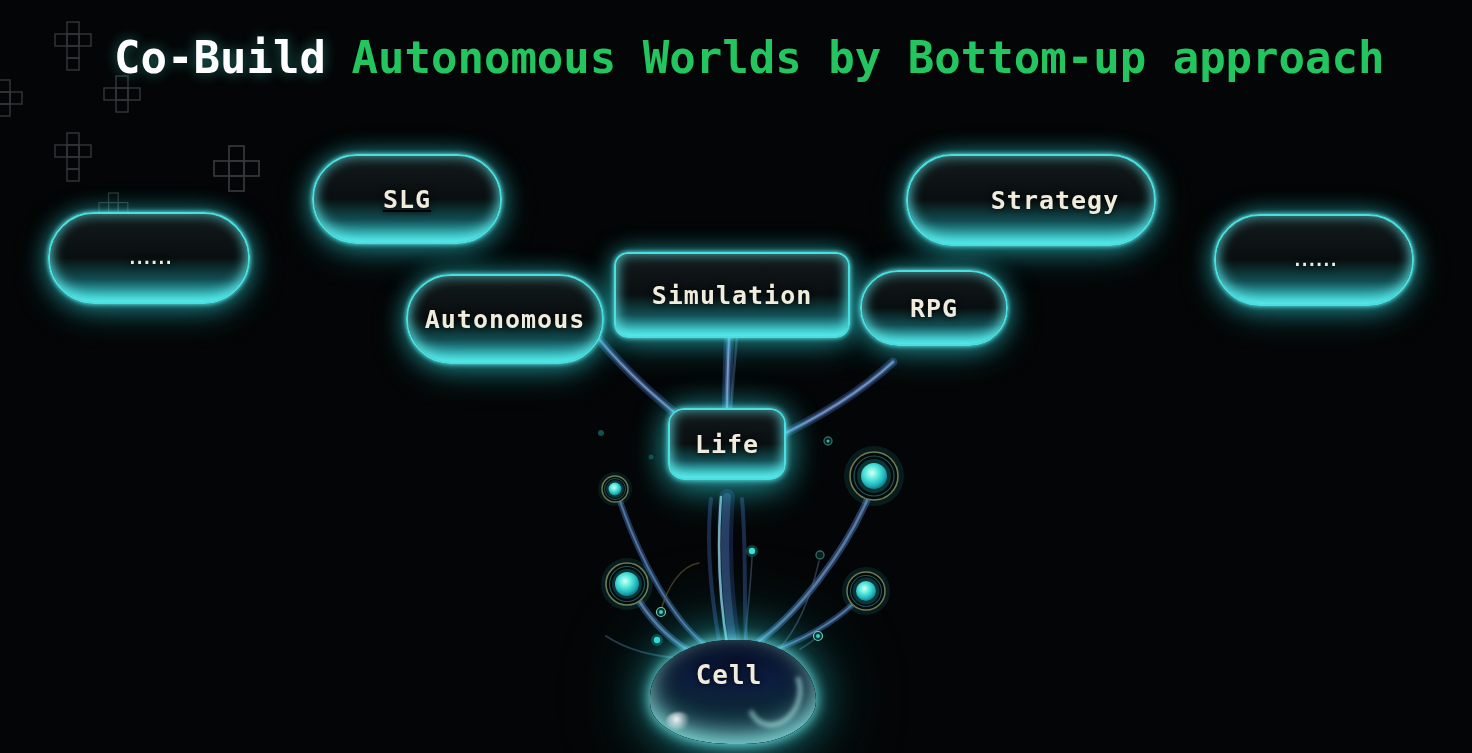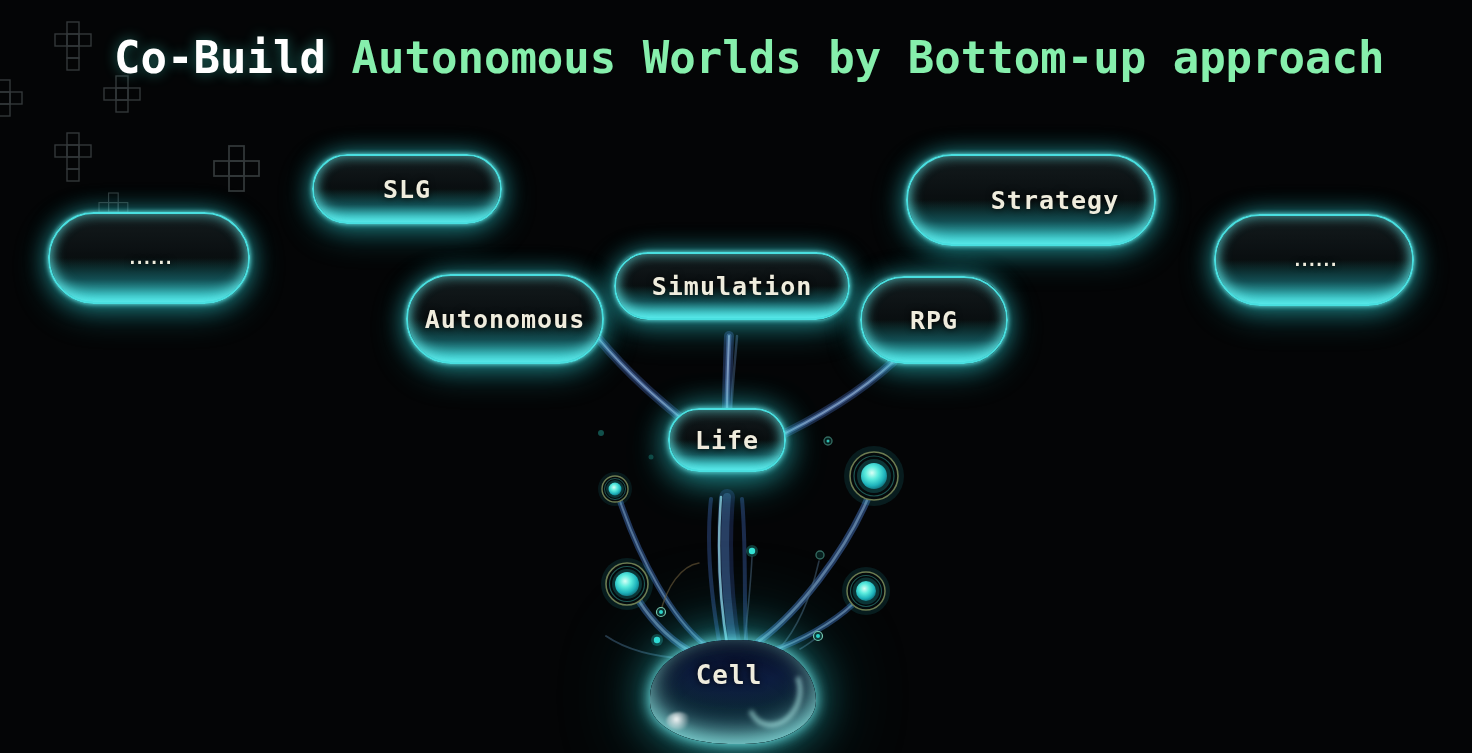--- a/index.html
+++ b/index.html
@@ -7,21 +7,21 @@
     position:relative;width:1472px;height:753px;overflow:hidden;
     font-family:"DejaVu Sans Mono","Liberation Mono",monospace;
   }
   
   .title{
     position:absolute;left:114px;top:34px;margin:0;
     font-size:44px;font-weight:bold;line-height:1.1;letter-spacing:0;
     white-space:nowrap;
   }
   .title .hl{color:#ffffff;text-shadow:0 0 14px rgba(60,226,203,.45);}
-  .title .rest{color:#86efac;margin-left:.58em;}
+  .title .rest{color:#22c55e;margin-left:.58em;}
   
   svg.layer{position:absolute;left:0;top:0;width:1472px;height:753px;pointer-events:none;}
   
   .pill{
     position:absolute;display:flex;align-items:center;justify-content:center;
     border-radius:999px;border:2px solid #4adfe0;box-sizing:border-box;
     background:
       linear-gradient(180deg, rgba(14,24,26,0) 0%, rgba(14,24,26,0) 50%,
         rgba(20,86,92,.88) 74%, rgba(64,226,228,.96) 100%),
       linear-gradient(180deg,#141b1d 0%,#0a0f11 46%,#07100f 60%);
@@ -30,28 +30,28 @@
       0 0 22px rgba(45,215,220,.55),
       0 8px 34px rgba(45,215,220,.38),
       inset 0 3px 12px rgba(110,235,235,.22),
       inset 0 -4px 14px rgba(100,240,240,.85);
   }
   .pill-label{
     color:#efecdd;font-weight:bold;font-size:25px;letter-spacing:1px;
     text-shadow:0 0 6px rgba(0,0,0,.85);
   }
   .pill-label.dots{font-size:17px;letter-spacing:-3px;}
-  #node-slg       {left:312px;top:154px;width:190px;height:70px;}
+  #node-slg       {left:312px;top:154px;width:190px;height:90px;text-decoration:underline;}
   #node-strategy  {left:906px;top:154px;width:250px;height:92px;padding-left:48px;}
   #node-dots-left {left:48px; top:212px;width:202px;height:92px;}
   #node-dots-right{left:1214px;top:214px;width:200px;height:92px;}
   #node-adventure {left:406px;top:274px;width:198px;height:90px;}
-  #node-simulation{left:614px;top:252px;width:236px;height:68px;}
-  #node-rpg       {left:860px;top:276px;width:148px;height:88px;justify-content:center;}
-  #node-life      {left:668px;top:408px;width:118px;height:64px;border-radius:31px;
+  #node-simulation{left:614px;top:252px;width:236px;height:86px;border-radius:14px;}
+  #node-rpg       {left:860px;top:270px;width:148px;height:76px;justify-content:center;}
+  #node-life      {left:668px;top:408px;width:118px;height:72px;border-radius:16px;
                    box-shadow:0 0 6px rgba(110,245,245,.95),0 0 30px rgba(45,215,220,.6),
                    0 10px 40px rgba(45,215,220,.45),
                    inset 0 3px 12px rgba(110,235,235,.22),inset 0 -4px 14px rgba(100,240,240,.9);}
   
   .cell{
     position:absolute;left:650px;top:640px;width:166px;height:104px;
     border-radius:52% 48% 46% 50% / 58% 62% 44% 42%;
     background:
       radial-gradient(95% 75% at 52% 20%, #0b1534 0%, #0d1d40 32%, rgba(13,29,64,0) 62%),
       radial-gradient(120% 120% at 50% 42%, rgba(0,0,0,0) 38%, rgba(60,230,230,.22) 60%,

